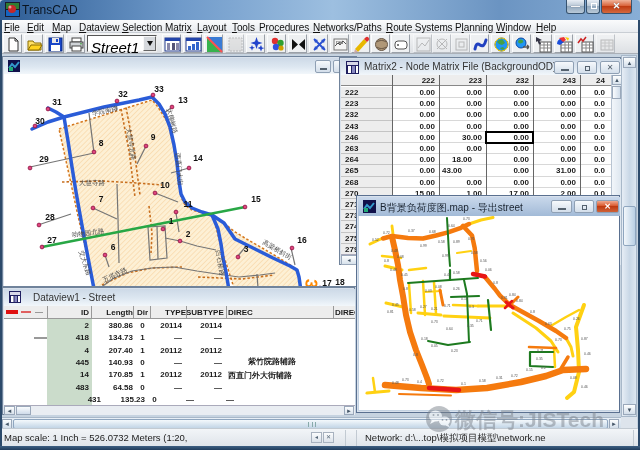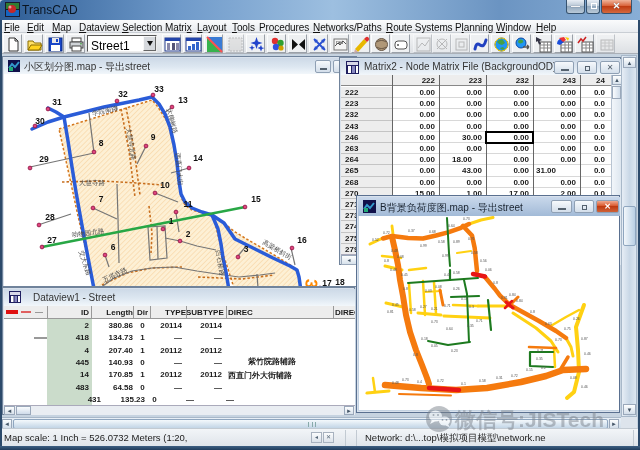--- a/index.html
+++ b/index.html
@@ -98,21 +98,21 @@
     </div>
  <div class="tbtn abs" style="left:66px">
       <svg width="17" height="17">
         <rect x="4" y="2" width="9" height="4" fill="#fff" stroke="#444"></rect>
         <rect x="2" y="6" width="13" height="6" fill="#d0d4d8" stroke="#444"></rect>
         <rect x="4" y="10" width="9" height="5" fill="#fff" stroke="#444"></rect>
         <rect x="12" y="7" width="2" height="1.5" fill="#6a6"></rect>
       </svg>
     </div>
  <div class="abs" style="left:87px;top:2px;width:70px;height:17px;border:1px solid #666;border-color:#555 #eee #eee #555;background:#fff;">
-   <div class="abs" style="left:3px;top:2.5px;font-size:12px;color:#000;">Street1</div>
+   <div class="abs" style="left:3px;top:2.5px;font-size:15px;color:#000;font-style:italic;">Street1</div>
    <div class="abs" style="left:55px;top:0px;width:13px;height:15px;background:#d6d9dd;border:1px solid;border-color:#f8f8f8 #666 #666 #f8f8f8;">
         <div class="abs" style="left:3px;top:4px;width:0;height:0;border:3.5px solid transparent;border-top:5px solid #111;"></div>
       </div>
  </div>
  <div class="tbtn abs" style="left:162px">
       <svg width="17" height="17">
         <rect x="1" y="2" width="15" height="13" fill="#fff" stroke="#223a8c"></rect>
         <rect x="1" y="2" width="15" height="3" fill="#2244aa"></rect>
         <rect x="3" y="7" width="3" height="7" fill="#88a"></rect>
         <rect x="8" y="7" width="3" height="7" fill="#557"></rect>
@@ -266,21 +266,20 @@
     </div>
 </div>
 <div id="mdi" class="abs">
     <div class="cw abs" style="left:0;top:2px;width:355px;height:231px;">
 <div class="tg abs" style="left:1px;top:1px;width:353px;height:16px;">
 <svg class="abs" style="left:4px;top:2px" width="12" height="12">
           <rect width="12" height="12" fill="#10104a"></rect>
           <path d="M1 8l3-4 3 3 4-5" stroke="#39c" stroke-width="2" fill="none"></path>
           <rect x="1" y="7" width="4" height="4" fill="#2a7"></rect>
         </svg>
-<div class="cwtitle abs" style="left:20px;top:2px;">小区划分图.map - 导出street</div>
 <div class="mbtn abs" style="left:311px;top:2px;width:16px;">
           <div class="abs" style="left:4px;top:7px;width:7px;height:2px;background:#54616e;"></div>
         </div>
 <div class="mbtn abs" style="left:329px;top:2px;width:16px;">
           <div class="abs" style="left:5px;top:3.5px;width:5px;height:5px;border:1px solid #54616e;"></div>
         </div>
 </div>
 <div class="abs" style="left:1px;top:17px;width:353px;height:212px;background:#fff;"><svg width="353" height="212" viewBox="2 73 353 212">
 <defs>
             <pattern id="hz" width="3.6" height="3.6" patternUnits="userSpaceOnUse" patternTransform="rotate(45)">
@@ -486,23 +485,23 @@
           <span class="abs" style="left:101px;top:1px;width:40px;text-align:center;">18.00</span>
           <span class="abs" style="left:148px;top:1px;width:40px;text-align:right;">0.00</span>
           <span class="abs" style="left:195px;top:1px;width:40px;text-align:right;">0.00</span>
           <span class="abs" style="left:224px;top:1px;width:40px;text-align:right;">0.0</span>
         </div>
         <div class="mrow" style="top:90.4px;height:11.2px;">
           <div class="abs" style="left:0;top:0;width:51px;height:11.2px;background:#ededed;border-bottom:1px solid #c4c4c4;"></div>
           <div class="abs" style="left:51px;top:0;width:219px;height:11.2px;border-bottom:1px solid #d8d8d8;"></div>
           <span class="abs" style="left:4px;top:1px;">265</span>
           <span class="abs" style="left:54px;top:1px;width:40px;text-align:right;">0.00</span>
-          <span class="abs" style="left:101px;top:1px;width:40px;text-align:right;">43.00</span>
-          <span class="abs" style="left:148px;top:1px;width:40px;text-align:right;">0.00</span>
-          <span class="abs" style="left:195px;top:1px;width:40px;text-align:left;">31.00</span>
+          <span class="abs" style="left:101px;top:1px;width:40px;text-align:left;">43.00</span>
+          <span class="abs" style="left:148px;top:1px;width:40px;text-align:right;">0.00</span>
+          <span class="abs" style="left:195px;top:1px;width:40px;text-align:right;">31.00</span>
           <span class="abs" style="left:224px;top:1px;width:40px;text-align:right;">0.0</span>
         </div>
         <div class="mrow" style="top:101.6px;height:11.2px;">
           <div class="abs" style="left:0;top:0;width:51px;height:11.2px;background:#ededed;border-bottom:1px solid #c4c4c4;"></div>
           <div class="abs" style="left:51px;top:0;width:219px;height:11.2px;border-bottom:1px solid #d8d8d8;"></div>
           <span class="abs" style="left:4px;top:1px;">268</span>
           <span class="abs" style="left:54px;top:1px;width:40px;text-align:right;">0.00</span>
           <span class="abs" style="left:101px;top:1px;width:40px;text-align:right;">0.00</span>
           <span class="abs" style="left:148px;top:1px;width:40px;text-align:right;">0.00</span>
           <span class="abs" style="left:195px;top:1px;width:40px;text-align:right;">0.00</span>

